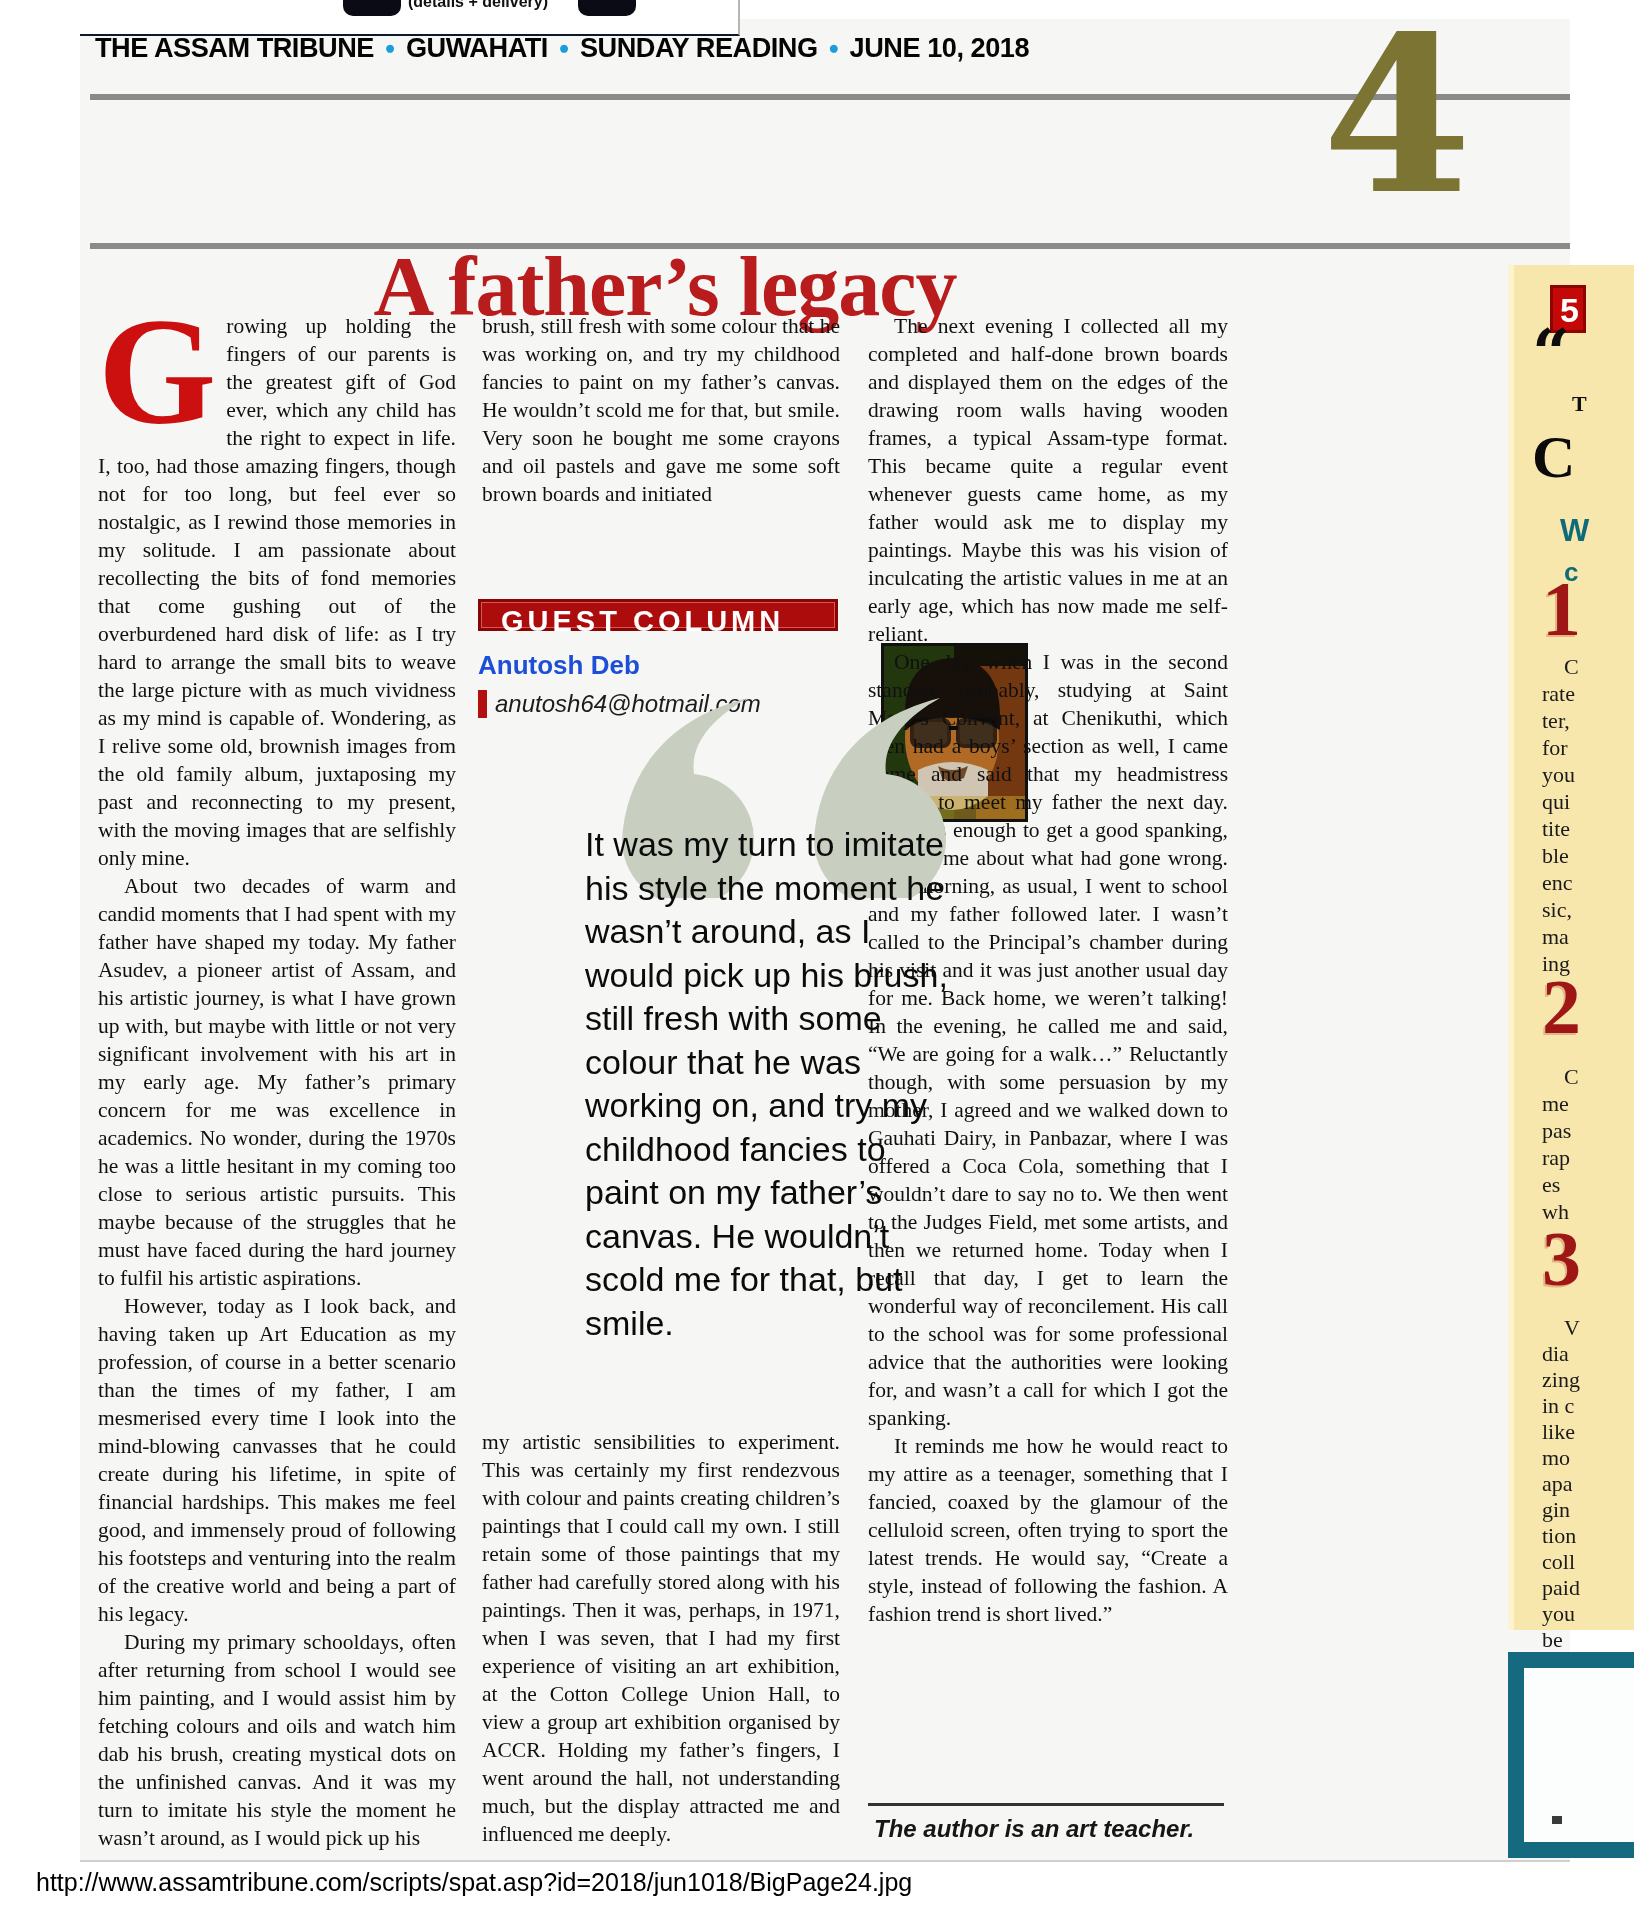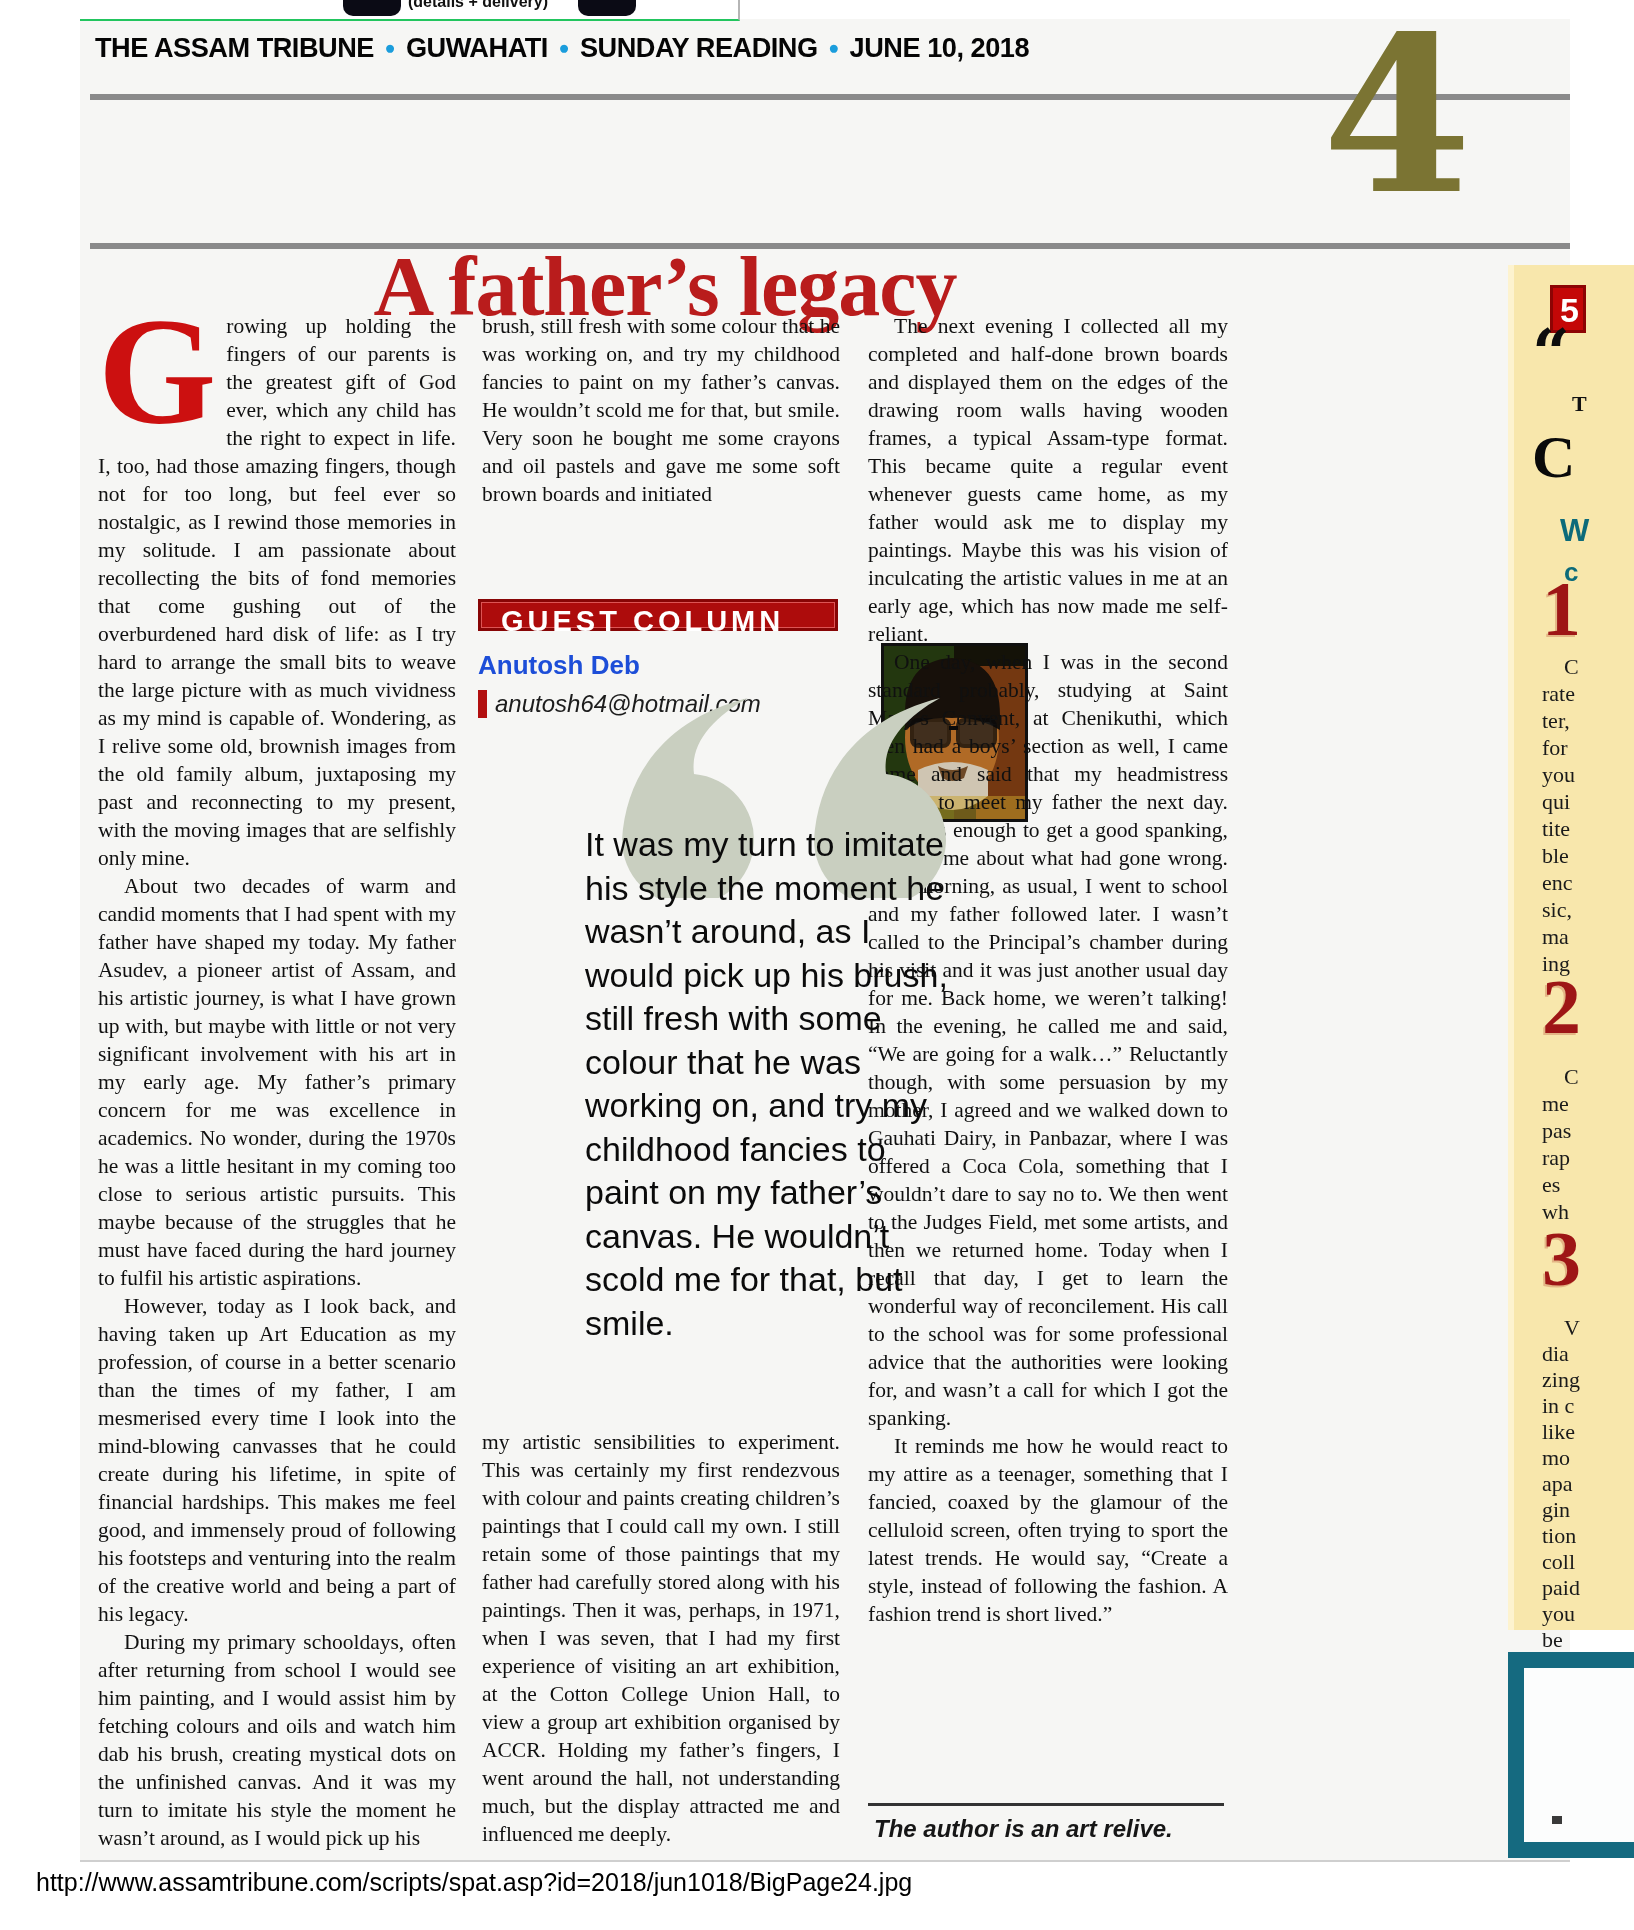--- a/index.html
+++ b/index.html
@@ -1,22 +1,22 @@
 <!DOCTYPE html>
 <html><head>
 <meta charset="utf-8">
 <style>
   * { margin:0; padding:0; box-sizing:border-box; }
   html,body { width:1634px; height:1930px; background:#ffffff; overflow:hidden;
               font-family:"Liberation Serif", serif; }
   #stage { position:relative; width:1634px; height:1930px; background:#ffffff; }
 
   
-  .top-strip { position:absolute; left:80px; top:0; width:660px; height:21px;
-               background:#ffffff; border-right:2px solid #b5b5b5; border-bottom:2px solid #22c55e;
+  .top-strip { position:absolute; left:80px; top:0; width:660px; height:36px;
+               background:#ffffff; border-right:2px solid #b5b5b5; border-bottom:2px solid #0f172a;
                overflow:hidden; z-index:30; }
   .pill-btn { position:absolute; top:-24px; width:58px; height:40px; background:#0b0b15; border-radius:10px; }
   .pill-btn.b1 { left:263px; }
   .pill-btn.b2 { left:498px; }
   .strip-label { position:absolute; left:328px; top:-7px; font-family:"Liberation Sans",sans-serif;
                  font-size:16px; font-weight:600; color:#111; white-space:nowrap; }
 
   
   .paper { position:absolute; left:80px; top:19px; width:1490px; height:1843px;
            background:#f6f6f4; border-bottom:2px solid #cfcfcf; }
@@ -191,21 +191,21 @@
     <p>my artistic sensibilities to experiment. This was certainly my first rendezvous with colour and paints creating children’s paintings that I could call my own. I still retain some of those paintings that my father had carefully stored along with his paintings. Then it was, perhaps, in 1971, when I was seven, that I had my first experience of visiting an art exhibition, at the Cotton College Union Hall, to view a group art exhibition organised by ACCR. Holding my father’s fingers, I went around the hall, not understanding much, but the display attracted me and influenced me deeply.</p>
   </div>
 
   <div class="col" id="col3">
     <p>The next evening I collected all my completed and half-done brown boards and displayed them on the edges of the drawing room walls having wooden frames, a typical Assam-type format. This became quite a regular event whenever guests came home, as my father would ask me to display my paintings. Maybe this was his vision of inculcating the artistic values in me at an early age, which has now made me self-reliant.</p>
     <p>One day, when I was in the second standard probably, studying at Saint Mary’s Convent, at Chenikuthi, which then had a boys’ section as well, I came home and said that my headmistress wished to meet my father the next day. This was enough to get a good spanking, baffling me about what had gone wrong. Next morning, as usual, I went to school and my father followed later. I wasn’t called to the Principal’s chamber during his visit and it was just another usual day for me. Back home, we weren’t talking! In the evening, he called me and said, “We are going for a walk…” Reluctantly though, with some persuasion by my mother, I agreed and we walked down to Gauhati Dairy, in Panbazar, where I was offered a Coca Cola, something that I wouldn’t dare to say no to. We then went to the Judges Field, met some artists, and then we returned home. Today when I recall that day, I get to learn the wonderful way of reconcilement. His call to the school was for some professional advice that the authorities were looking for, and wasn’t a call for which I got the spanking.</p>
     <p>It reminds me how he would react to my attire as a teenager, something that I fancied, coaxed by the glamour of the celluloid screen, often trying to sport the latest trends. He would say, “Create a style, instead of following the fashion. A fashion trend is short lived.”</p>
   </div>
 
   <div class="note-rule"></div>
-  <div class="author-note">The author is an art relive.</div>
+  <div class="author-note">The author is an art teacher.</div>
 
   <div class="sidebar">
     <div class="sb-badge">5</div>
     <div class="sb-quote">“</div>
     <div class="sb-t">T</div>
     <div class="sb-c-large">C</div>
     <div class="sb-w">W</div>
     <div class="sb-ct">c</div>
     <div class="sb-num n1">1</div>
     <div class="sb-lines ga">

